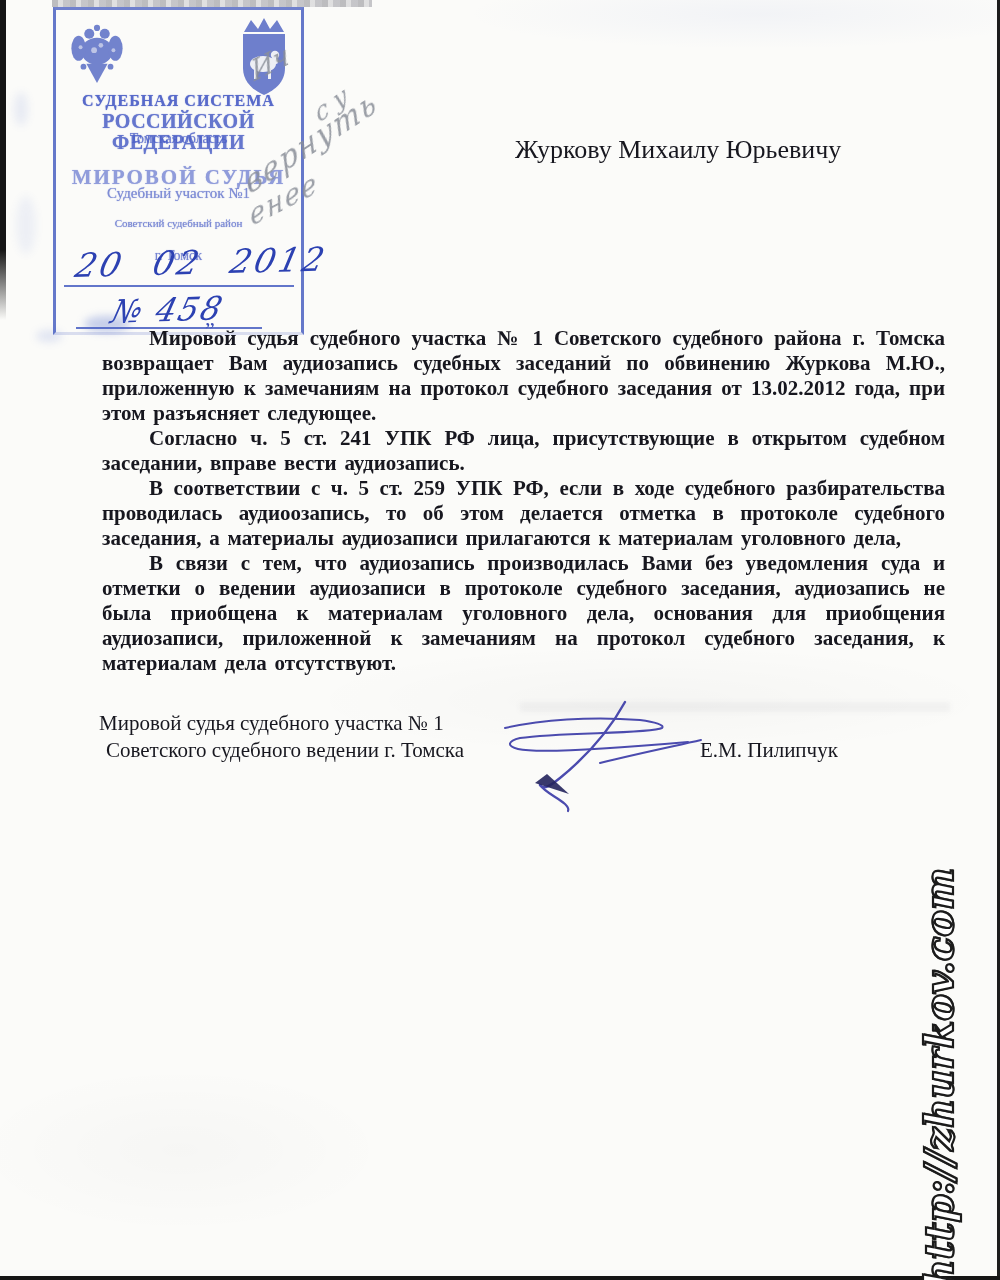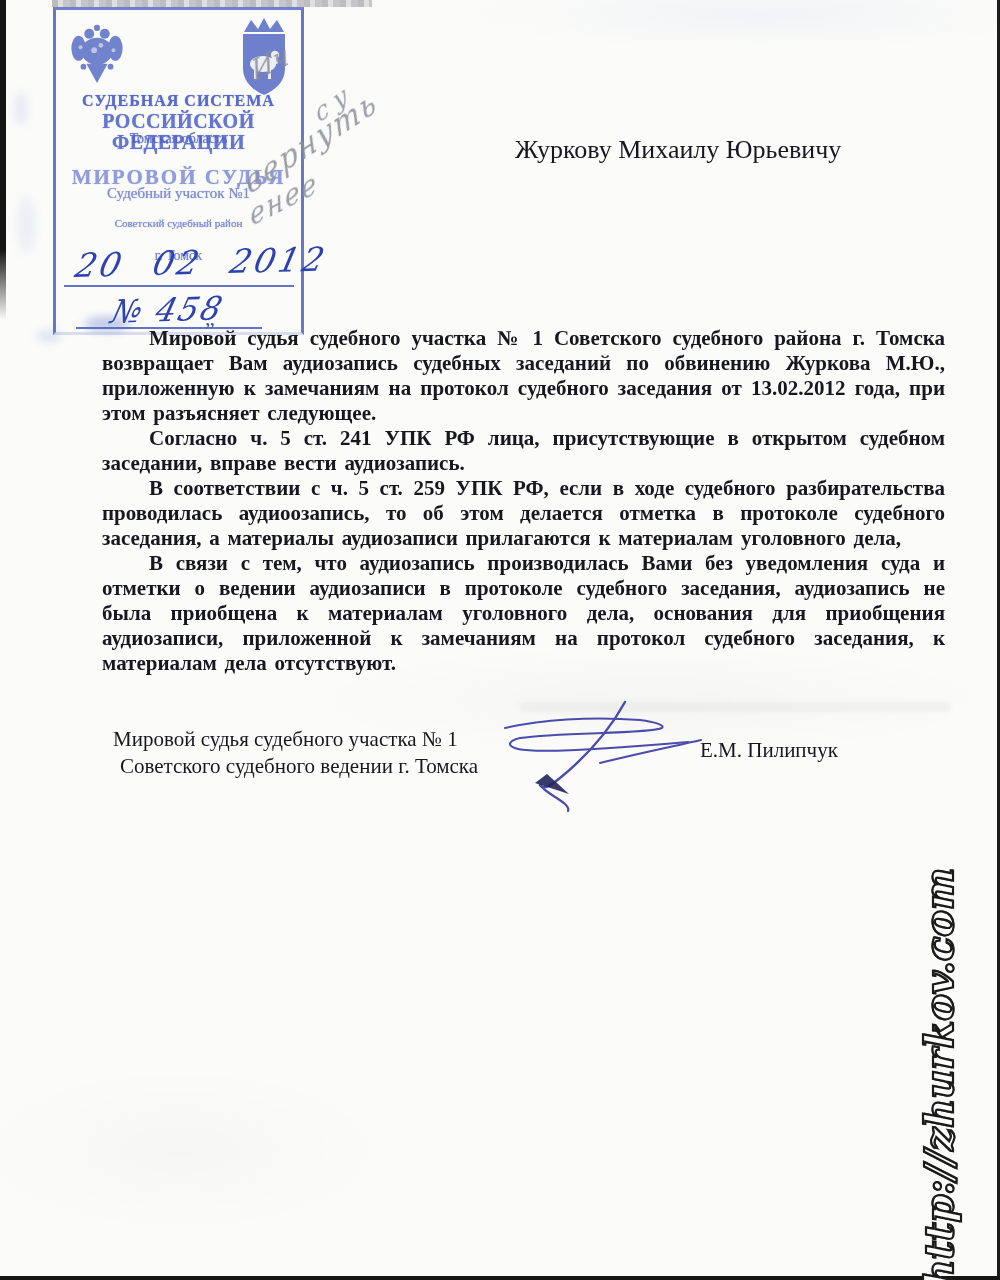--- a/index.html
+++ b/index.html
@@ -75,21 +75,21 @@
   .recipient { position:absolute; left:515px; top:136px; font-size:26px; line-height:28px; }
 
   
   .body-text {
     position:absolute; left:102px; top:326px; width:843px;
     font-size:21px; line-height:25px; text-align:justify; word-spacing:2.5px;font-weight:bold;
   }
   .body-text p { margin:0; text-indent:47px; }
 
   
-  .signoff { position:absolute; left:113px; top:710px; font-size:21px; line-height:27px;margin-top:16px; }
+  .signoff { position:absolute; left:99px; top:710px; font-size:21px; line-height:27px; }
   .signoff .l2 { padding-left:7px; }
   .signer { position:absolute; left:700px; top:738px; font-size:21px; }
   .sig-smudge { position:absolute; left:520px; top:702px; width:430px; height:10px;
                 background:rgba(80,80,90,.05); filter:blur(2px); }
   .signature-svg { position:absolute; left:495px; top:688px; }
 
   
   .watermark {
     position:absolute; left:768px; top:1090px; width:345px; height:52px;
     transform:rotate(-90deg); transform-origin:center;

